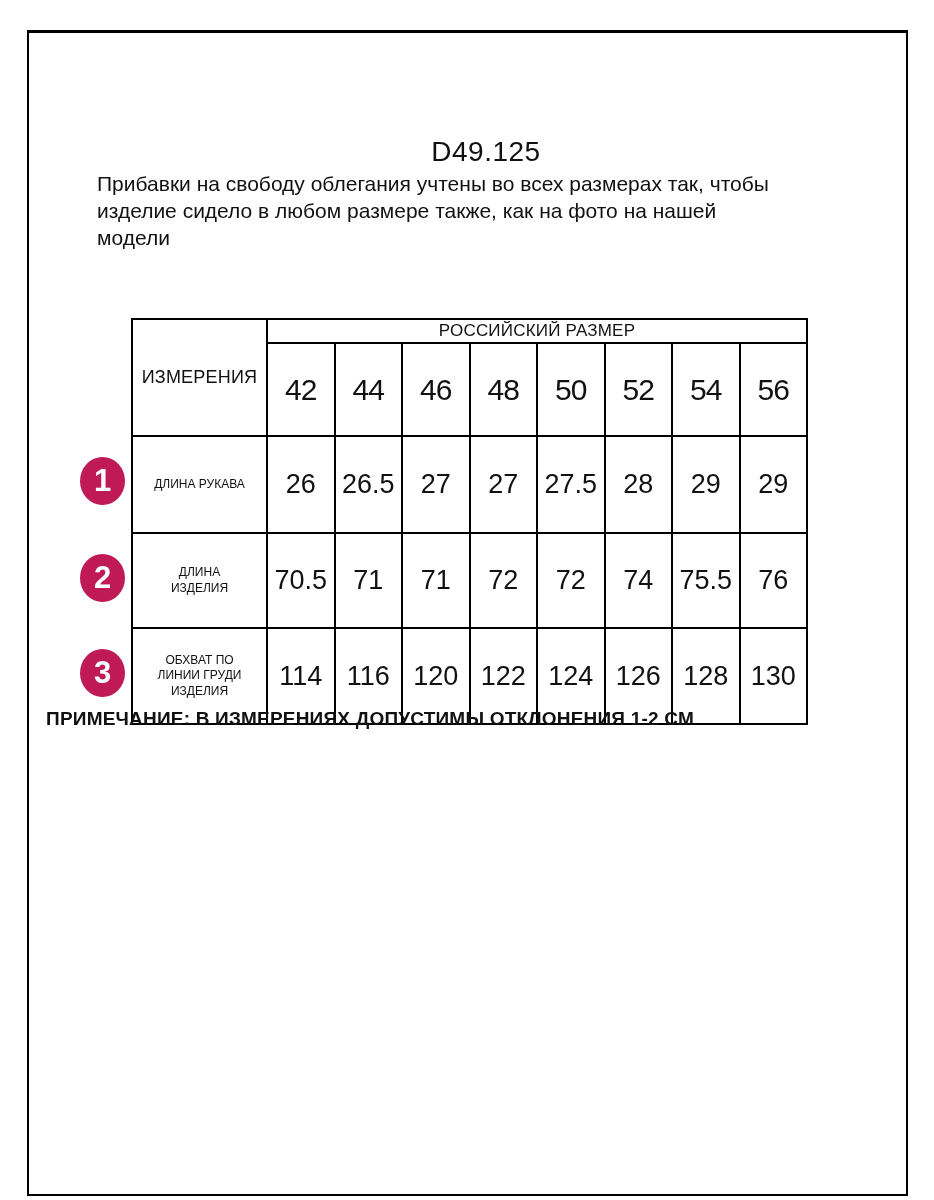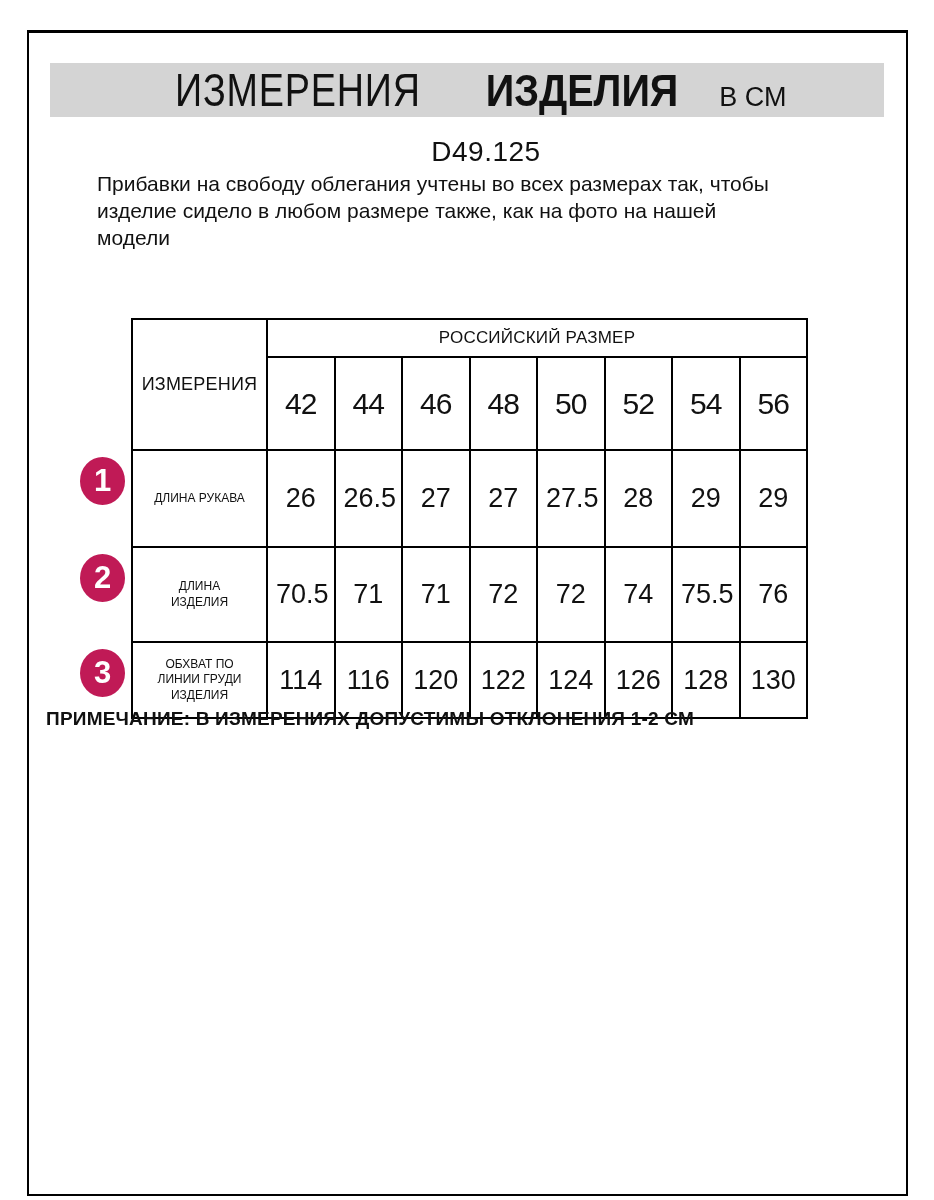--- a/index.html
+++ b/index.html
@@ -67,30 +67,30 @@
     position:absolute;
     left:131px;top:318px;
     width:675px;
     border-collapse:collapse;
     table-layout:fixed;
   }
   table.size-table td,table.size-table th{
     border:2px solid #000;
     text-align:center;
     vertical-align:middle;
-    padding:8px;
+    padding:1px;
     font-weight:400;
   }
   col.c-label{width:135px;}
   col.c-size{width:67.5px;}
   tr.r-group{height:22px;}
   tr.r-sizes{height:93px;}
   tr.r-data1{height:97px;}
   tr.r-data2{height:95px;}
-  tr.r-data3{height:76px;margin-left:20px;}
+  tr.r-data3{height:96px;margin-left:20px;}
   .corner-cell{font-size:18px;letter-spacing:0.2px;}
   .group-cell{font-size:17px;letter-spacing:0.2px;}
   .size-cell{font-size:30px;font-weight:800;letter-spacing:-1px;}
   .label-cell{
     font-size:12px;
     line-height:1.3;
     white-space:pre-line;
   }
   .value-cell{font-size:27px;}
   .badge{
@@ -116,23 +116,20 @@
     letter-spacing:0.2px;
   }
 </style>
 </head>
 <body>
 
 <div class="page">
 
   <div class="frame"></div>
 
-  <div class="banner">
-    <span class="t1">ИЗМЕРЕНИЯ</span><span class="t2">ИЗДЕЛИЯ</span><span class="t3">В СМ</span>
-  </div>
 
   <div class="article">D49.125</div>
 
   <div class="desc">Прибавки на свободу облегания учтены во всех размерах так, чтобы
 изделие сидело в любом размере также, как на фото на нашей
 модели</div>
 
   <table class="size-table">
     <colgroup>
       <col class="c-label">

